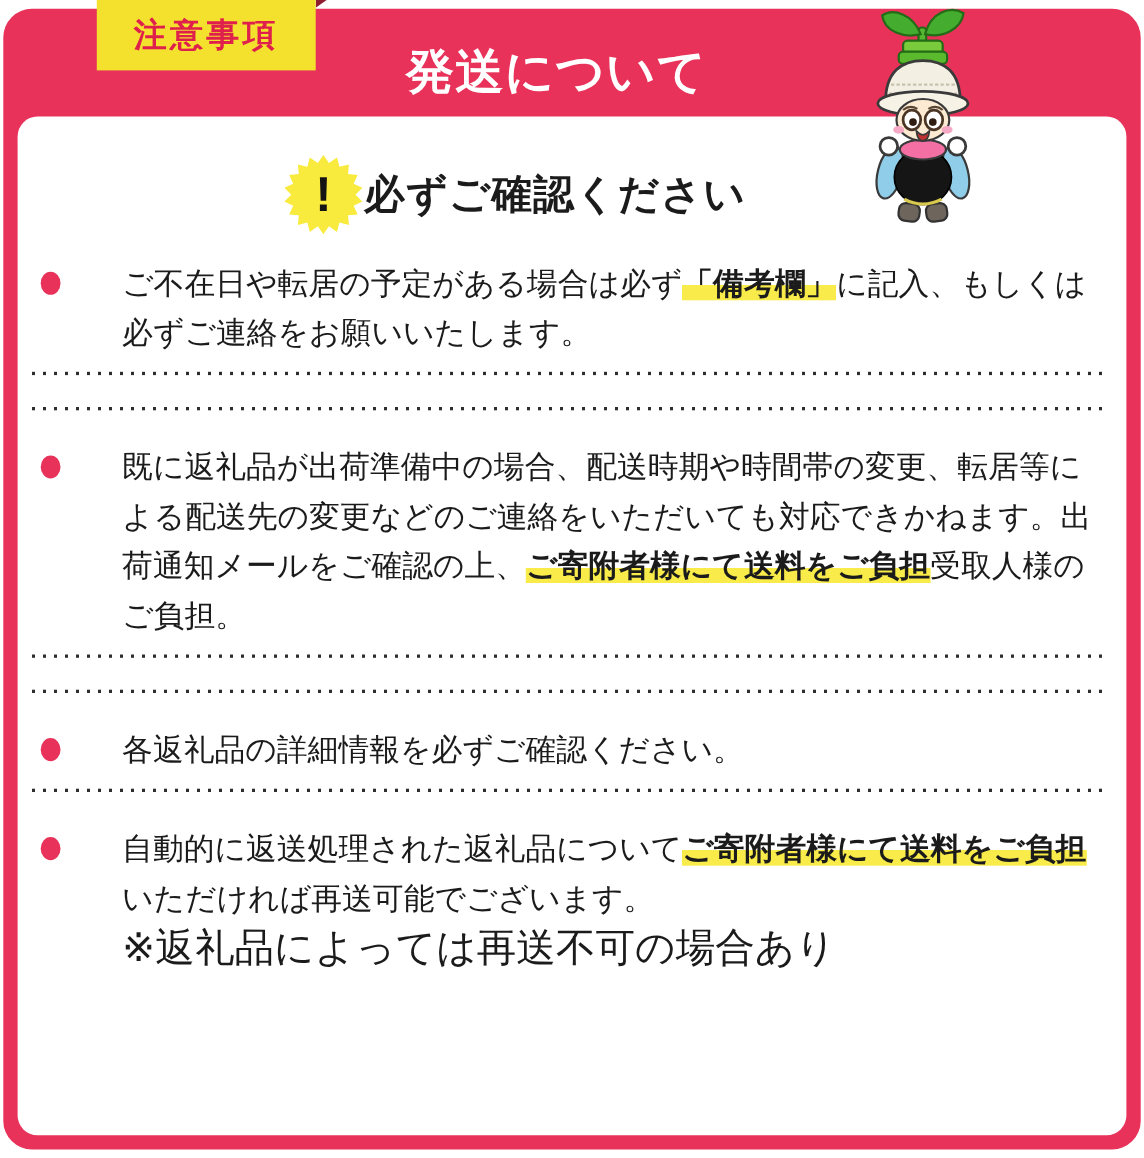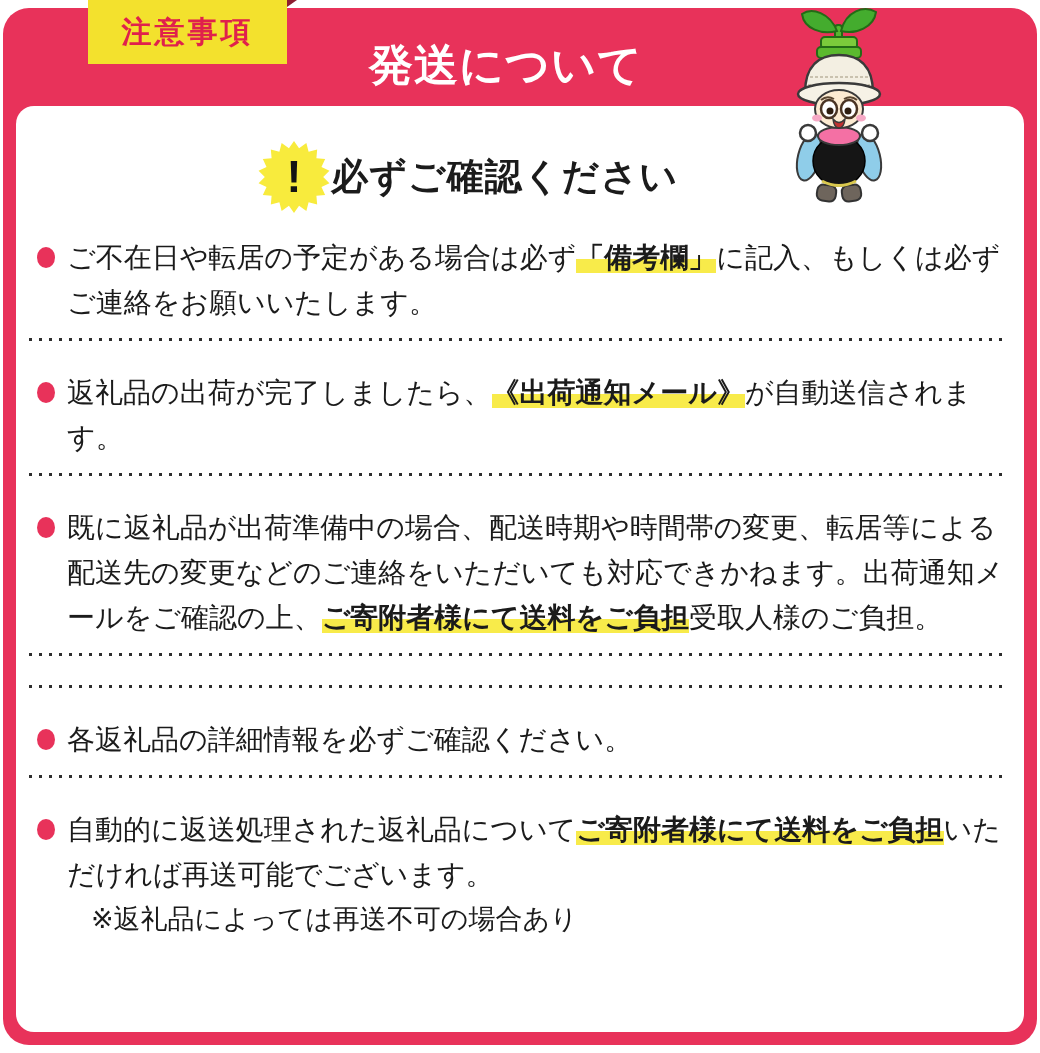--- a/index.html
+++ b/index.html
@@ -42,34 +42,34 @@
     display:flex; align-items:center; margin:34px 0 0 220px; height:74px;
   }
   .starburst { position:relative; width:74px; height:74px; flex:none; }
   .starburst svg { display:block; }
   .confirm-heading {
     font-size:37px; font-weight:800; letter-spacing:1px;
     color:#1b1b1b; white-space:nowrap;
   }
   
   .list { margin-top:21px; }
-  .item { display:flex; }
+  .item { display:flex;gap:44px; }
   .dot {
     flex:none; width:18px; height:21px; border-radius:50%;
     background:var(--frame_pink,#E8325A); margin:12px 12px 0 0;
   }
   .text {
     font-size:28px; line-height:45px; color:#1b1b1b;
     letter-spacing:0; text-align:left;
   }
   .hl {
     font-weight:700;
     background:linear-gradient(to bottom, transparent 55%, var(--highlight_yellow,#F8EB4A) 55%);
   }
-  .note { font-size:27px; line-height:45px;margin-left:24px; }
+  .note { font-size:36px; line-height:45px; }
   .sep {
     height:3px; margin:13px 0 29px -8px;
     background-image:repeating-linear-gradient(90deg, #2e2e2e 0 3px, transparent 3px 10px);
   }
 </style>
 </head>
 <body>
 
 <div class="page">
 
@@ -135,24 +135,20 @@
       </div>
       <div class="confirm-heading">必ずご確認ください</div>
     </div>
 
     <div class="list">
         <div class="item">
           <span class="dot"></span>
           <div class="text"><span>ご不在日や転居の予定がある場合は必ず</span><span class="hl">「備考欄」</span><span>に記入、もしくは必ずご連絡をお願いいたします。</span></div>
         </div>
         <div class="sep"></div>
-        <div class="item">
-          <span class="dot"></span>
-          <div class="text"><span>返礼品の出荷が完了しましたら、</span><span class="hl">《出荷通知メール》</span><span>が自動送信されます。</span></div>
-        </div>
         <div class="sep"></div>
         <div class="item">
           <span class="dot"></span>
           <div class="text"><span>既に返礼品が出荷準備中の場合、配送時期や時間帯の変更、転居等による配送先の変更などのご連絡をいただいても対応できかねます。出荷通知メールをご確認の上、</span><span class="hl">ご寄附者様にて送料をご負担</span><span>受取人様のご負担。</span></div>
         </div>
         <div class="sep"></div>
         <div class="sep"></div>
         <div class="item">
           <span class="dot"></span>
           <div class="text"><span>各返礼品の詳細情報を必ずご確認ください。</span></div>

